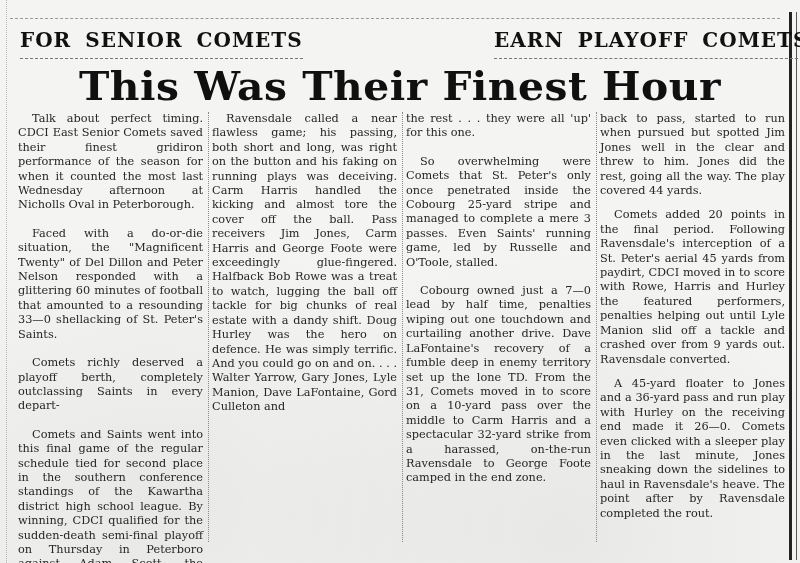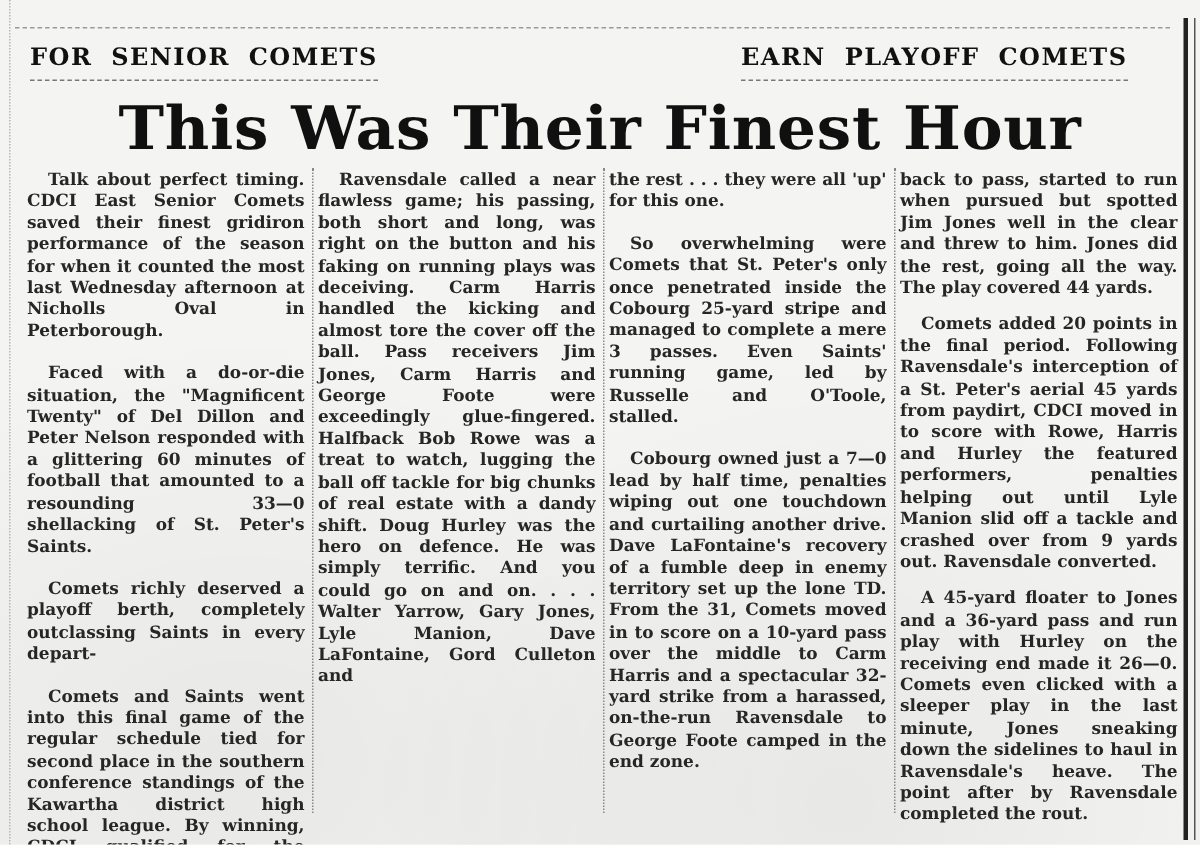--- a/index.html
+++ b/index.html
@@ -22,36 +22,36 @@
   }
   .right-rule {
     position:absolute; left:789px; top:12px; width:3px; height:548px; background:#222;
   }
   .right-rule2 {
     position:absolute; left:796px; top:12px; width:1px; height:548px; background:#555;
   }
   .kicker {
     position:absolute; top:28px;
     font-family:"DejaVu Serif", serif; font-weight:bold;
-    font-size:16px; letter-spacing:1px; color:#111; white-space:nowrap;
+    font-size:20px; letter-spacing:1px; color:#111; white-space:nowrap;
     word-spacing:6px;
   }
   .kicker-left { left:20px; border-bottom:1px dashed #777; padding-bottom:6px; }
   .kicker-right { left:494px; border-bottom:1px dashed #777; padding-bottom:6px; }
   .kicker-rule {
     position:absolute; top:18px; left:10px; width:770px; height:0; border-top:1px dashed #999;
   }
   .headline {
     position:absolute; top:62px; left:0; width:800px; text-align:center;
     font-family:"DejaVu Serif", serif; font-weight:bold;
     font-size:40px; letter-spacing:0.5px; color:#101010;
     transform:scaleX(1.02);
   }
   .columns {
-    position:absolute; top:112px; left:14px; width:775px; height:430px;font-weight:bold;
+    position:absolute; top:112px; left:14px; width:775px; height:430px;
   }
   .col {
     position:absolute; top:0; width:185px; height:430px;
     font-size:11.3px; line-height:14.4px; text-align:justify; color:#262626;
   }
   .col p { margin:0; text-indent:14px; }
   .col p.cont { text-indent:0; }
   .col p + p { margin-top:14px; }
   .col .gap { height:10px; }
   .c1 { left:4px; }

